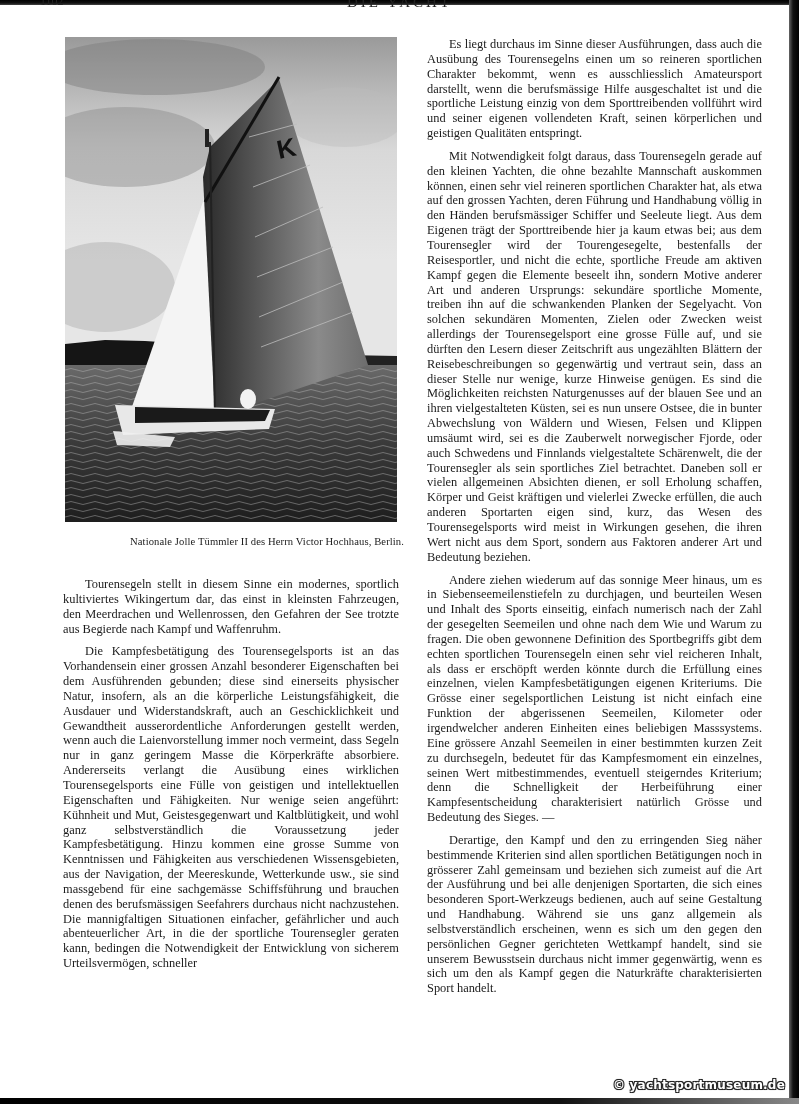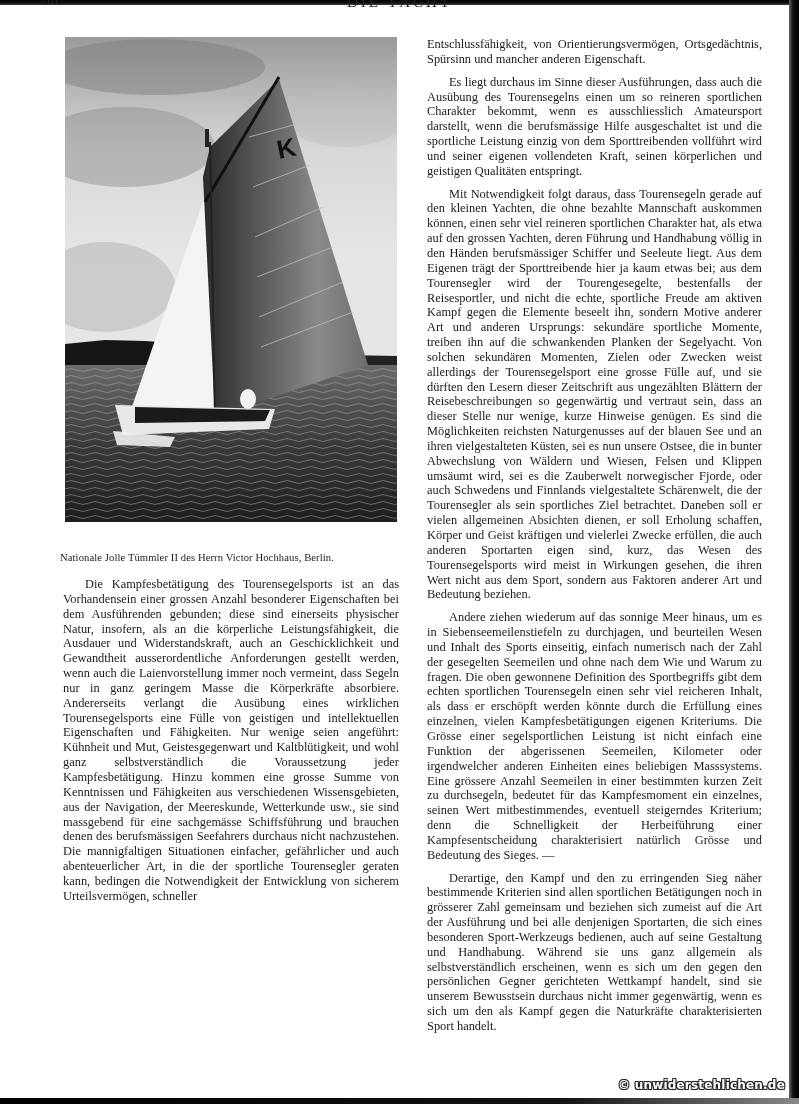--- a/index.html
+++ b/index.html
@@ -47,24 +47,23 @@
       width: 332px; height: 485px;
       overflow: hidden;
       background: #bdbdbd;
     }
     .photo svg { display: block; width: 100%; height: 100%; }
 
     .caption {
       position: absolute;
       left: 60px; top: 536px;
       width: 344px;
-      text-align: left;
+      text-align: right;
       font-size: 10.6px;
       letter-spacing: 0.1px;
-      margin-top: 16px;
     }
 
     
     .col {
       position: absolute;
       font-size: 12.4px;
       line-height: 14.85px;
       text-align: justify;
       hyphens: manual;
     }
@@ -163,24 +162,24 @@
     <path d="M50 368 L210 372 L204 392 L58 398 Z" fill="#e8e8e8"></path>
     <path d="M70 370 L205 373 L200 384 L70 386 Z" fill="#1a1a1a"></path>
     <ellipse cx="183" cy="362" rx="8" ry="10" fill="#f2f2f2"></ellipse>
     <path d="M48 394 L110 400 L105 410 L52 408 Z" fill="#f0f0f0" opacity="0.9"></path>
   </svg>
 </div>
 
 <div class="caption">Nationale Jolle Tümmler II des Herrn Victor Hochhaus, Berlin.</div>
 
 <div class="col col-left">
+  <p>Tourensegeln stellt in diesem Sinne ein modernes, sportlich kultiviertes Wikingertum dar, das einst in kleinsten Fahrzeugen, den Meerdrachen und Wellenrossen, den Gefahren der See trotzte aus Begierde nach Kampf und Waffenruhm.</p>
   <p>Die Kampfesbetätigung des Tourensegelsports ist an das Vorhandensein einer grossen Anzahl besonderer Eigenschaften bei dem Ausführenden gebunden; diese sind einerseits physischer Natur, insofern, als an die körperliche Leistungsfähigkeit, die Ausdauer und Widerstandskraft, auch an Geschicklichkeit und Gewandtheit ausserordentliche Anforderungen gestellt werden, wenn auch die Laienvorstellung immer noch vermeint, dass Segeln nur in ganz geringem Masse die Körperkräfte absorbiere. Andererseits verlangt die Ausübung eines wirklichen Tourensegelsports eine Fülle von geistigen und intellektuellen Eigenschaften und Fähigkeiten. Nur wenige seien angeführt: Kühnheit und Mut, Geistesgegenwart und Kaltblütigkeit, und wohl ganz selbstverständlich die Voraussetzung jeder Kampfesbetätigung. Hinzu kommen eine grosse Summe von Kenntnissen und Fähigkeiten aus verschiedenen Wissensgebieten, aus der Navigation, der Meereskunde, Wetterkunde usw., sie sind massgebend für eine sachgemässe Schiffsführung und brauchen denen des berufsmässigen Seefahrers durchaus nicht nachzustehen. Die mannigfaltigen Situationen einfacher, gefährlicher und auch abenteuerlicher Art, in die der sportliche Tourensegler geraten kann, bedingen die Notwendigkeit der Entwicklung von sicherem Urteilsvermögen, schneller</p>
 </div>
 
 <div class="col col-right">
-  <p class="cont">Entschlussfähigkeit, von Orientierungsvermögen, Ortsgedächtnis, Spürsinn und mancher anderen Eigenschaft.</p>
   <p>Es liegt durchaus im Sinne dieser Ausführungen, dass auch die Ausübung des Tourensegelns einen um so reineren sportlichen Charakter bekommt, wenn es ausschliesslich Amateursport darstellt, wenn die berufsmässige Hilfe ausgeschaltet ist und die sportliche Leistung einzig von dem Sporttreibenden vollführt wird und seiner eigenen vollendeten Kraft, seinen körperlichen und geistigen Qualitäten entspringt.</p>
   <p>Mit Notwendigkeit folgt daraus, dass Tourensegeln gerade auf den kleinen Yachten, die ohne bezahlte Mannschaft auskommen können, einen sehr viel reineren sportlichen Charakter hat, als etwa auf den grossen Yachten, deren Führung und Handhabung völlig in den Händen berufsmässiger Schiffer und Seeleute liegt. Aus dem Eigenen trägt der Sporttreibende hier ja kaum etwas bei; aus dem Tourensegler wird der Tourengesegelte, bestenfalls der Reisesportler, und nicht die echte, sportliche Freude am aktiven Kampf gegen die Elemente beseelt ihn, sondern Motive anderer Art und anderen Ursprungs: sekundäre sportliche Momente, treiben ihn auf die schwankenden Planken der Segelyacht. Von solchen sekundären Momenten, Zielen oder Zwecken weist allerdings der Tourensegelsport eine grosse Fülle auf, und sie dürften den Lesern dieser Zeitschrift aus ungezählten Blättern der Reisebeschreibungen so gegenwärtig und vertraut sein, dass an dieser Stelle nur wenige, kurze Hinweise genügen. Es sind die Möglichkeiten reichsten Naturgenusses auf der blauen See und an ihren vielgestalteten Küsten, sei es nun unsere Ostsee, die in bunter Abwechslung von Wäldern und Wiesen, Felsen und Klippen umsäumt wird, sei es die Zauberwelt norwegischer Fjorde, oder auch Schwedens und Finnlands vielgestaltete Schärenwelt, die der Tourensegler als sein sportliches Ziel betrachtet. Daneben soll er vielen allgemeinen Absichten dienen, er soll Erholung schaffen, Körper und Geist kräftigen und vielerlei Zwecke erfüllen, die auch anderen Sportarten eigen sind, kurz, das Wesen des Tourensegelsports wird meist in Wirkungen gesehen, die ihren Wert nicht aus dem Sport, sondern aus Faktoren anderer Art und Bedeutung beziehen.</p>
   <p>Andere ziehen wiederum auf das sonnige Meer hinaus, um es in Siebenseemeilenstiefeln zu durchjagen, und beurteilen Wesen und Inhalt des Sports einseitig, einfach numerisch nach der Zahl der gesegelten Seemeilen und ohne nach dem Wie und Warum zu fragen. Die oben gewonnene Definition des Sportbegriffs gibt dem echten sportlichen Tourensegeln einen sehr viel reicheren Inhalt, als dass er erschöpft werden könnte durch die Erfüllung eines einzelnen, vielen Kampfesbetätigungen eigenen Kriteriums. Die Grösse einer segelsportlichen Leistung ist nicht einfach eine Funktion der abgerissenen Seemeilen, Kilometer oder irgendwelcher anderen Einheiten eines beliebigen Masssystems. Eine grössere Anzahl Seemeilen in einer bestimmten kurzen Zeit zu durchsegeln, bedeutet für das Kampfesmoment ein einzelnes, seinen Wert mitbestimmendes, eventuell steigerndes Kriterium; denn die Schnelligkeit der Herbeiführung einer Kampfesentscheidung charakterisiert natürlich Grösse und Bedeutung des Sieges. —</p>
   <p>Derartige, den Kampf und den zu erringenden Sieg näher bestimmende Kriterien sind allen sportlichen Betätigungen noch in grösserer Zahl gemeinsam und beziehen sich zumeist auf die Art der Ausführung und bei alle denjenigen Sportarten, die sich eines besonderen Sport-Werkzeugs bedienen, auch auf seine Gestaltung und Handhabung. Während sie uns ganz allgemein als selbstverständlich erscheinen, wenn es sich um den gegen den persönlichen Gegner gerichteten Wettkampf handelt, sind sie unserem Bewusstsein durchaus nicht immer gegenwärtig, wenn es sich um den als Kampf gegen die Naturkräfte charakterisierten Sport handelt.</p>
 </div>
 
-<div class="watermark">© unwiderstehlichen.de</div>
+<div class="watermark">© yachtsportmuseum.de</div>
 
 </body></html>

